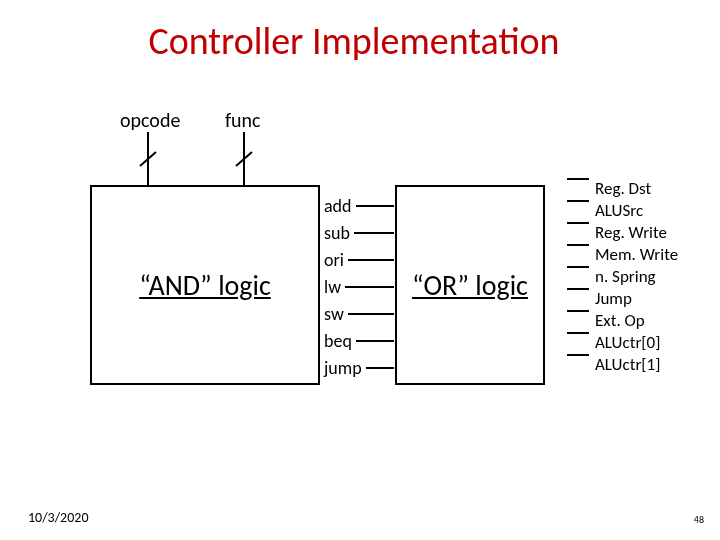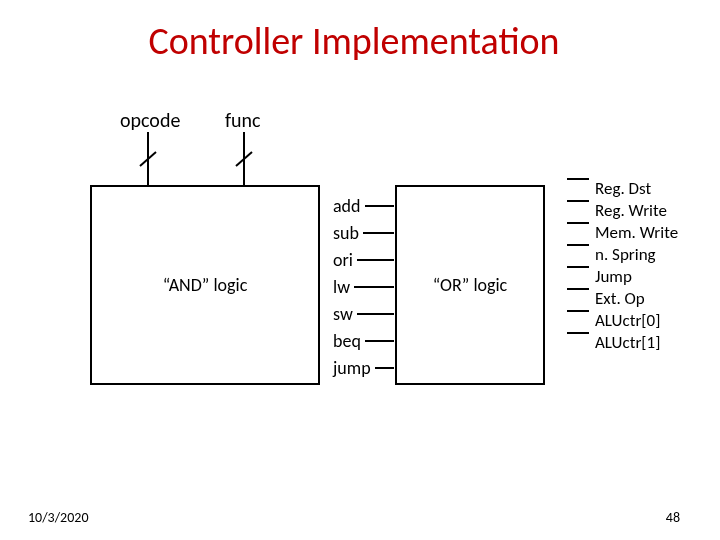--- a/index.html
+++ b/index.html
@@ -1,31 +1,31 @@
 <!DOCTYPE html>
 <html><head>
 <meta charset="utf-8">
 <style>
   html,body{margin:0;padding:0;width:720px;height:540px;background:#fff;font-family:"Calibri","Segoe UI",Arial,sans-serif;color:#000;}
   .slide{position:relative;width:720px;height:540px;}
   .title{position:absolute;top:18px;left:0;width:708px;text-align:center;font-size:38px;color:#c00000;}
   .in-label{position:absolute;font-size:20px;}
   .and-box{position:absolute;left:90px;top:185px;width:230px;height:200px;border:2.5px solid #000;box-sizing:border-box;display:flex;align-items:center;justify-content:center;}
   .or-box{position:absolute;left:395px;top:185px;width:150px;height:200px;border:2.5px solid #000;box-sizing:border-box;display:flex;align-items:center;justify-content:center;}
-  .box-label{font-size:18px;}
+  .box-label{font-size:28px;text-decoration:underline;}
   .mid-col{position:absolute;left:324px;top:192px;width:70px;display:flex;flex-direction:column;}
   .mid-col > div{height:27px;display:flex;align-items:center;}
-  .mid-col span.lbl{font-size:18px;margin-left:9px;}
+  .mid-col span.lbl{font-size:18px;}
   .mid-col .wire{flex:1;height:2px;background:#000;margin-left:4px;}
   .outputs{position:absolute;left:566px;top:178px;font-size:17px;line-height:22px;}
   .outputs .row{display:flex;align-items:flex-start;height:22px;margin-left:23px;}
   .outputs .row .stub{width:22px;height:2px;background:#000;margin-right:6px;margin-left:-22px;}
   .foot-l{position:absolute;left:28px;bottom:14px;font-size:14px;}
   .foot-c{position:absolute;left:0;bottom:14px;width:720px;text-align:center;font-size:14px;}
-  .foot-r{position:absolute;right:40px;bottom:14px;font-size:14px;}
+  .foot-r{position:absolute;right:16px;bottom:14px;font-size:10px;}
   svg.tick{position:absolute;}
 </style>
 </head>
 <body>
 <div class="slide">
 
   <div class="title">Controller Implementation</div>
 
   <div class="in-label" style="left:120px;top:108px;">opcode</div>
   <div class="in-label" style="left:225px;top:108px;">func</div>
@@ -79,20 +79,24 @@
       </div>
   </div>
 
   <div class="outputs">
     <div class="row">
         <span class="stub"></span>
         <span>Reg. Dst</span>
       </div>
     <div class="row">
         <span class="stub"></span>
+        <span>ALUSrc</span>
+      </div>
+    <div class="row">
+        <span class="stub"></span>
         <span>Reg. Write</span>
       </div>
     <div class="row">
         <span class="stub"></span>
         <span>Mem. Write</span>
       </div>
     <div class="row">
         <span class="stub"></span>
         <span>n. Spring</span>
       </div>

